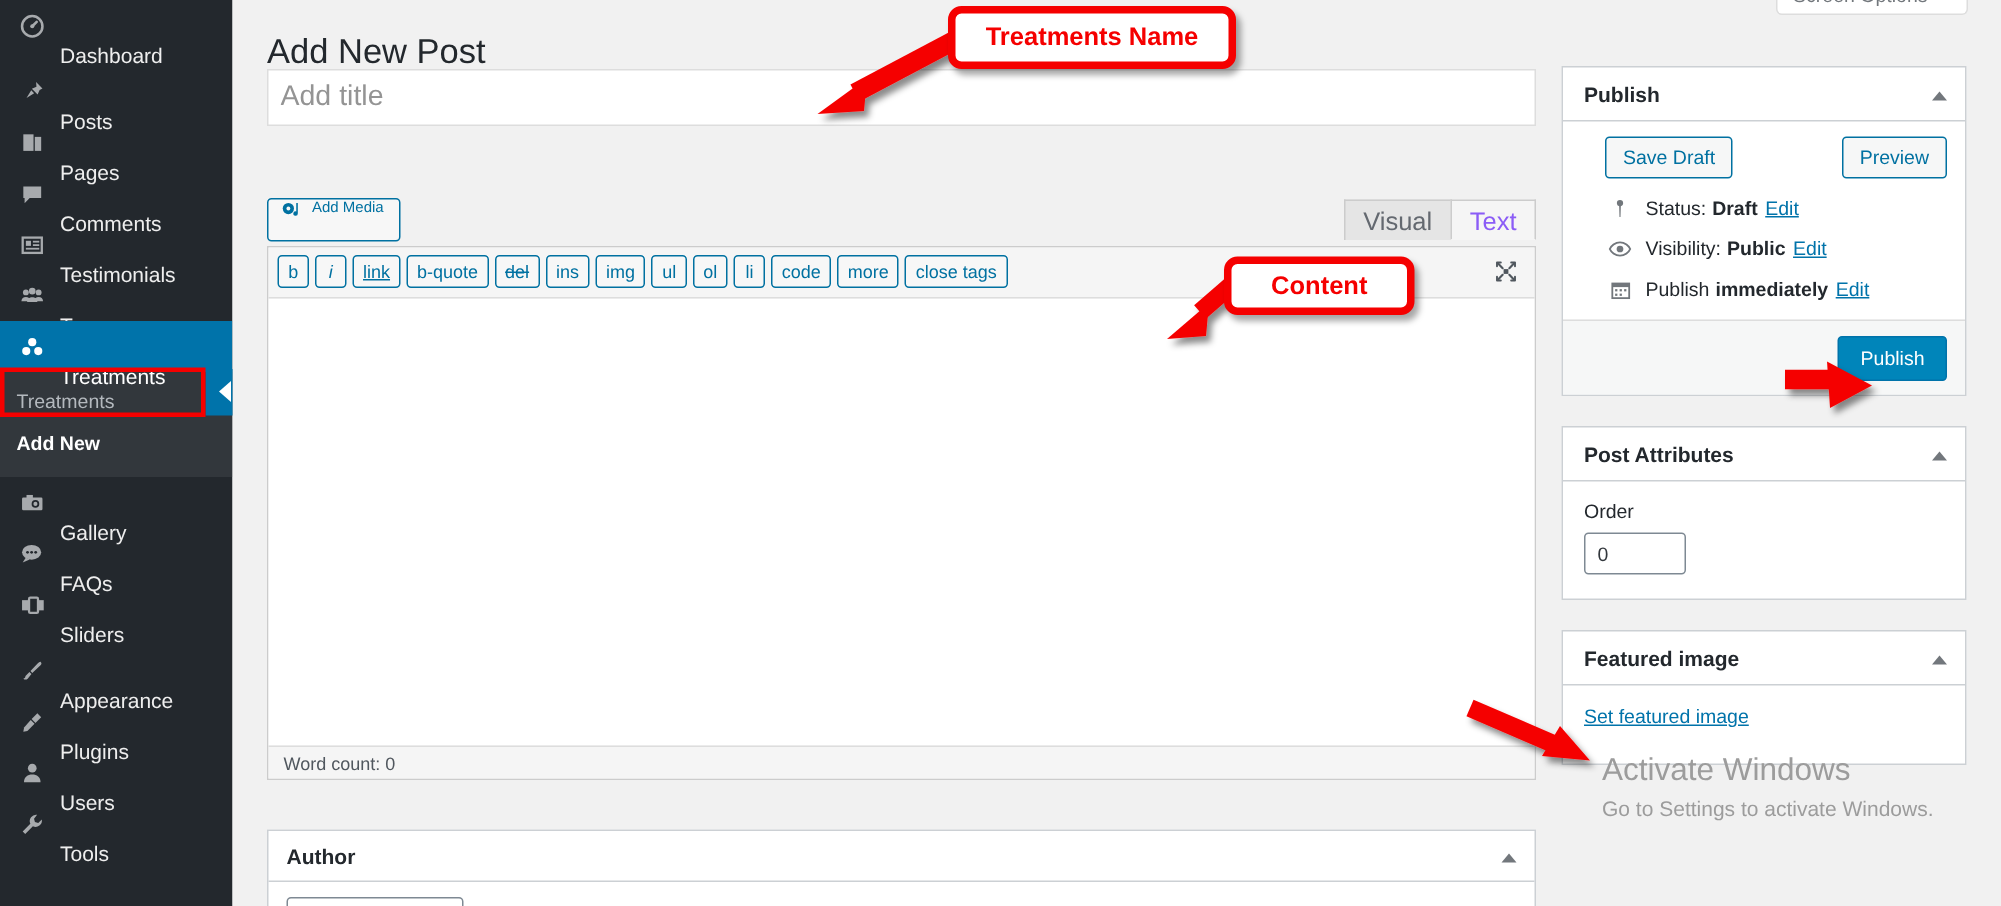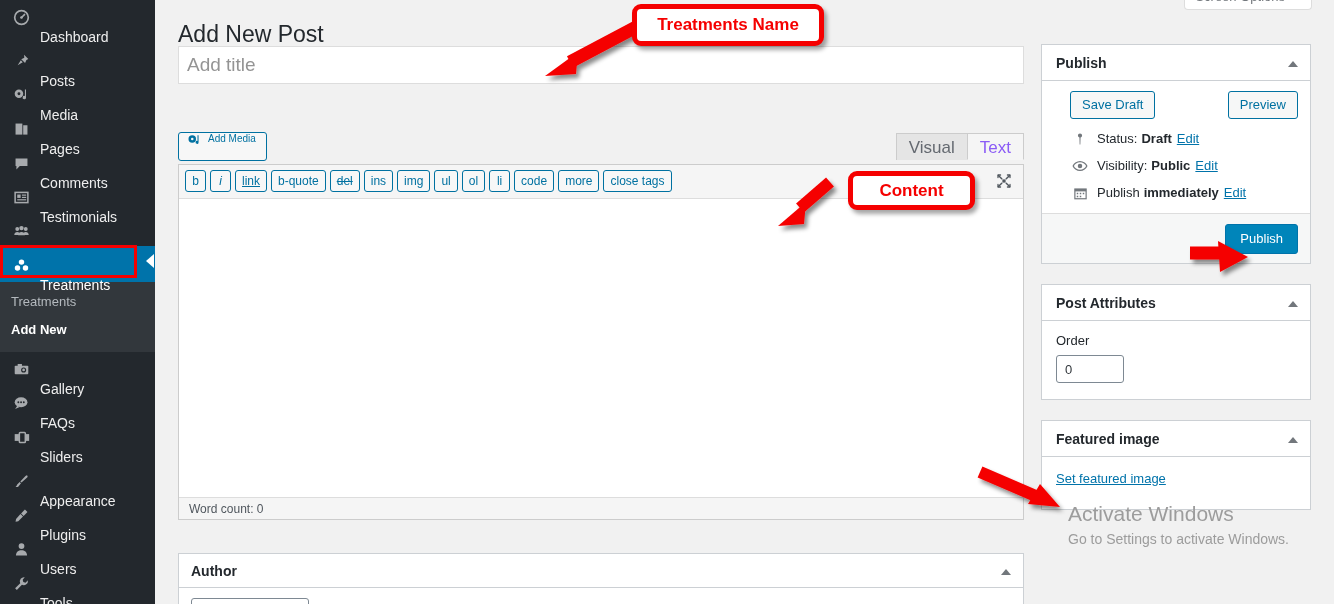--- a/index.html
+++ b/index.html
@@ -381,21 +381,21 @@
     display: flex; align-items: center; justify-content: center;
     box-shadow: 3px 4px 4px rgba(0,0,0,.35);
     z-index: 40;
   }
   #callout-title {
     left: 632px; top: 4px;
     width: 192px; height: 42px;
     font-size: 17px;
   }
   #callout-content {
-    left: 848px; top: 171px;
+    left: 816px; top: 171px;
     width: 127px; height: 39px;
     font-size: 17px;
   }
   .anno-svg {
     position: absolute;
     left: 0; top: 0;
     width: 1334px; height: 604px;
     pointer-events: none;
     z-index: 35;
   }
@@ -422,30 +422,20 @@
 
     <div class="menu-item">
       <span class="mi-icon">
         <svg width="17" height="17" viewBox="0 0 20 20">
             <path d="M13 2l5 5-2.2 1.2-1.6 3.6-4.5-4.5 3.6-1.6z M9.2 8.5l2.3 2.3-6 3.7z" fill="#a7aaad"></path>
           </svg>
       </span>
       <span class="mi-label">Posts</span>
     </div>
 
-    <div class="menu-item">
-      <span class="mi-icon">
-        <svg width="17" height="17" viewBox="0 0 20 20">
-            <circle cx="7" cy="8" r="5" fill="#a7aaad"></circle>
-            <circle cx="7" cy="8" r="1.7" fill="#23282d"></circle>
-            <path d="M14 3h1.3v9.5a2 2 0 1 1-1.3-1.9z" fill="#a7aaad"></path>
-          </svg>
-      </span>
-      <span class="mi-label">Media</span>
-    </div>
 
     <div class="menu-item">
       <span class="mi-icon">
         <svg width="17" height="17" viewBox="0 0 20 20">
             <rect x="3" y="3" width="8" height="13" fill="#a7aaad"></rect>
             <rect x="12" y="5" width="5" height="11" fill="#a7aaad"></rect>
           </svg>
       </span>
       <span class="mi-label">Pages</span>
     </div>

